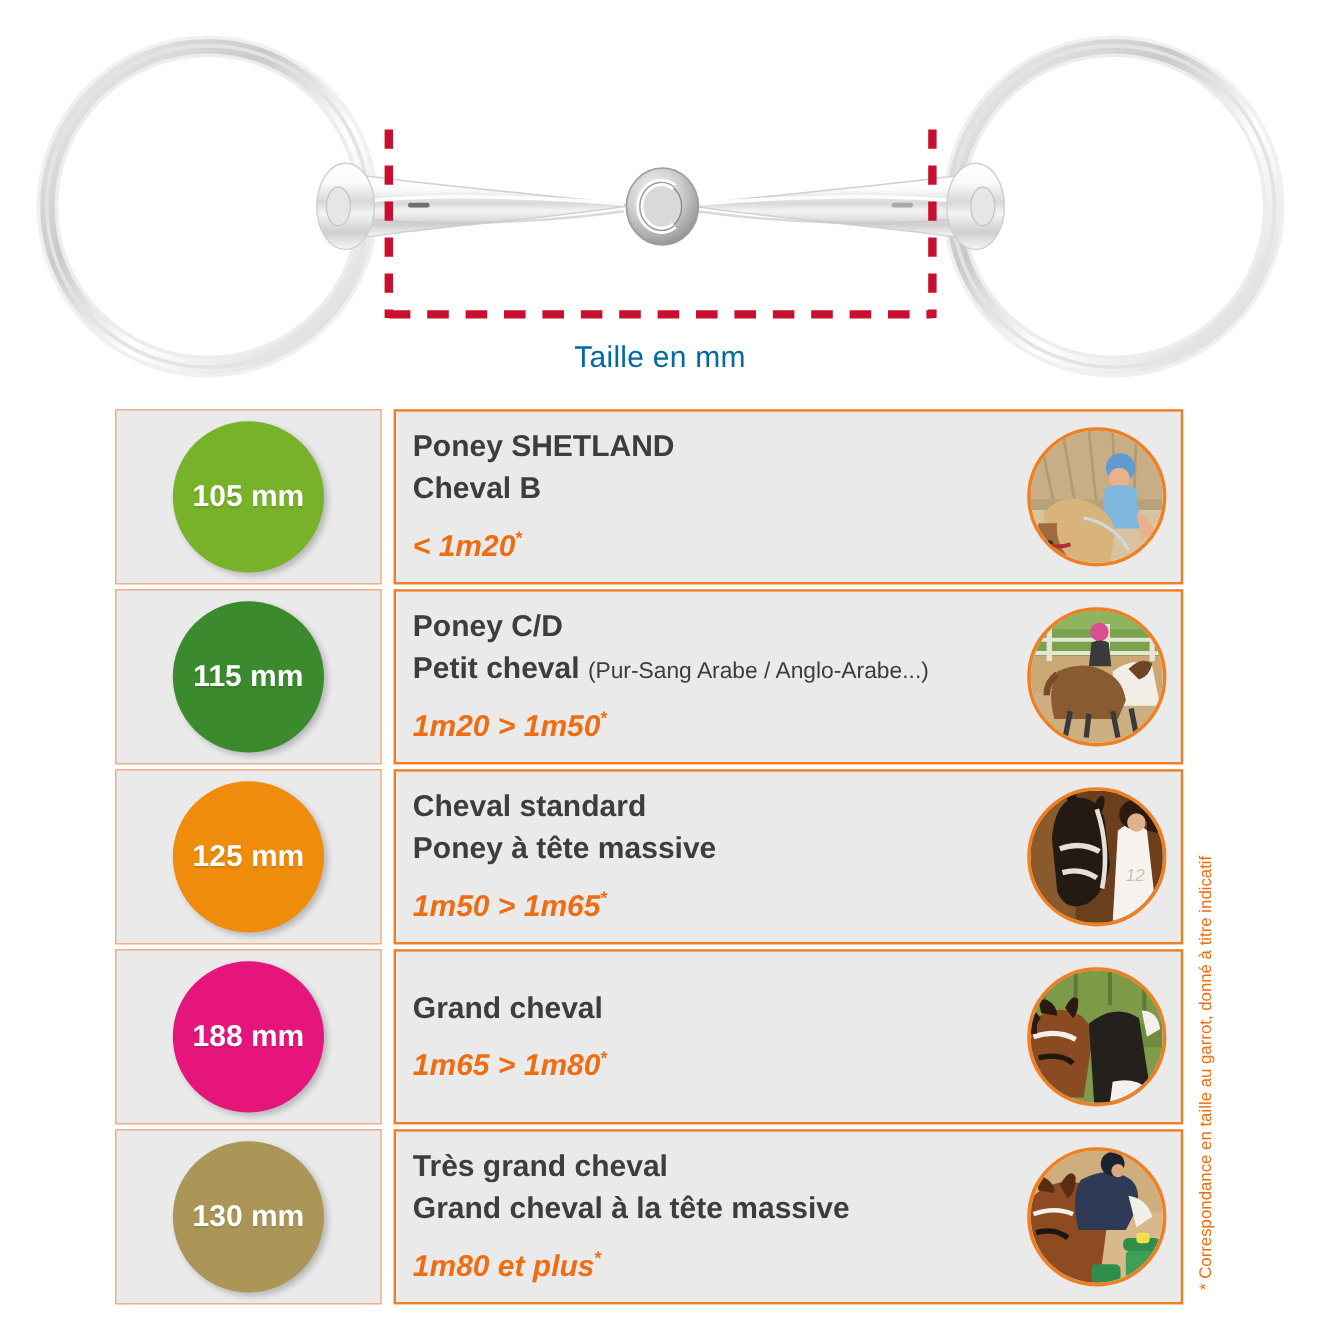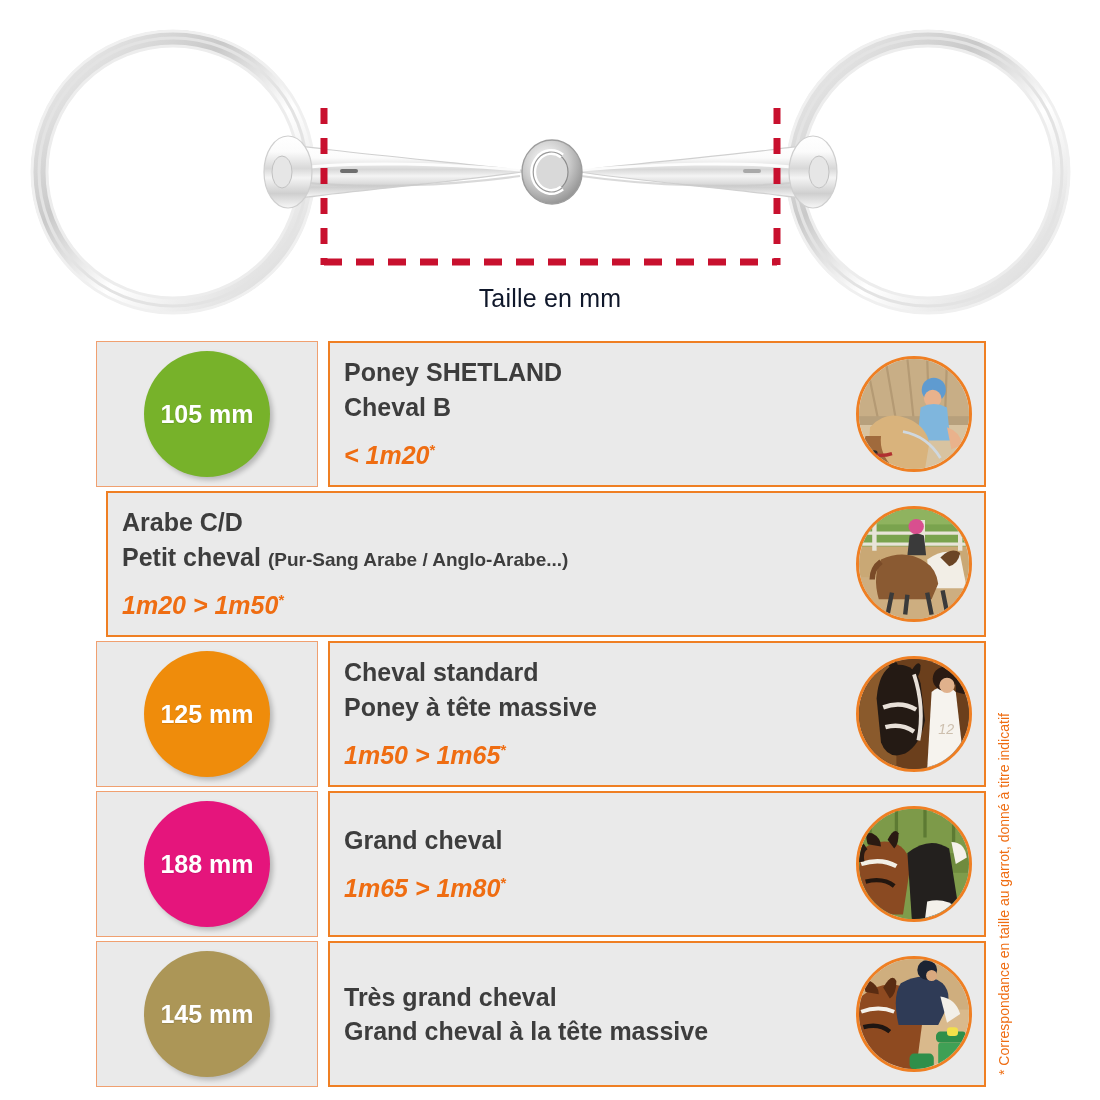--- a/index.html
+++ b/index.html
@@ -9,21 +9,21 @@
     font-family: "Liberation Sans", sans-serif;
     overflow: hidden;
   }
   #page { position: relative; width: 1100px; height: 1100px; }
 
   
   #diagram { position: absolute; left: 0; top: 0; width: 1100px; height: 330px; }
   #bit-svg { position: absolute; left: 0; top: 0; }
   #size-label {
     position: absolute; left: 0; top: 284px; width: 1100px;
-    text-align: center; font-size: 25px; color: #0f172a;
+    text-align: center; font-size: 25px; color: #0369a1;
     letter-spacing: .2px;
   }
 
   
   #table { position: absolute; left: 96px; top: 341px; width: 890px; }
   .row { display: flex; align-items: stretch; height: 146px; margin-bottom: 4px; }
   .row:last-child { margin-bottom: 0; }
 
   .cell-left {
     width: 222px; height: 100%;
@@ -44,21 +44,21 @@
     flex: 1; margin-left: 10px; height: 100%;
     background: #eaeaea; border: 2px solid #ef7f23;
     position: relative; display: flex; align-items: center;
     padding: 0 16px 0 14px;
   }
   .txt { width: 530px; }
   .line1, .line2 {
     font-size: 25px; font-weight: bold; color: #3d3d3d;
     line-height: 1.38; white-space: nowrap;
   }
-  .paren { font-size: 19px; font-weight: bold; }
+  .paren { font-size: 19px; font-weight: normal; }
   .line3 {
     font-size: 25px; font-weight: bold; font-style: italic;
     color: #ef6d12; line-height: 1.38; white-space: nowrap; margin-top: 14px;
   }
   .star { font-size: 15px; font-style: normal; vertical-align: super; color: #ef6d12; }
 
   .photo {
     position: absolute; right: 12px; top: 50%; transform: translateY(-50%);
     width: 116px; height: 116px; border-radius: 50%;
     border: 3px solid #ef7f23; overflow: hidden;
@@ -188,23 +188,26 @@
             <circle cx="14" cy="86" r="3" fill="#2b2b2b"></circle>
             <path d="M4 84 q14 6 26 2" stroke="#b03030" stroke-width="3" fill="none"></path>
             <path d="M40 66 q22 4 34 24" stroke="#cfd8e0" stroke-width="2.5" fill="none"></path>
             <path d="M80 62 q12 4 14 16 l-10 4 z" fill="#e9b28c"></path>
           </svg>
         </div>
       </div>
     </div>
 
     <div class="row">
-      <div class="cell-right">
-        <div class="txt">
-          <div class="line1">Arabe C/D</div>
+      <div class="cell-left">
+        <div class="bubble" style="background:#3c8a2e">115 mm</div>
+      </div>
+      <div class="cell-right">
+        <div class="txt">
+          <div class="line1">Poney C/D</div>
           <div class="line2"><span>Petit cheval</span> <span class="paren">(Pur-Sang Arabe / Anglo-Arabe...)</span></div>
           <div class="line3"><span>1m20 &gt; 1m50</span><span class="star">*</span></div>
         </div>
         <div class="photo">
           <svg viewBox="0 0 100 100" preserveAspectRatio="xMidYMid slice">
             <rect width="100" height="100" fill="#c9a875"></rect>
             <rect x="0" y="0" width="100" height="34" fill="#7aa34e"></rect>
             <rect x="0" y="0" width="100" height="14" fill="#8fb35f"></rect>
             <g stroke="#e8e4d8" stroke-width="3">
                 <path d="M0 22 H100 M0 32 H100"></path>
@@ -284,26 +287,27 @@
             <path d="M44 40 q20 -16 38 -4 l10 64 h-44 z" fill="#23201e"></path>
             <path d="M62 84 q16 -4 28 6 l2 10 h-32 z" fill="#f4f1ea"></path>
             <path d="M84 30 q12 0 14 14 l-10 6 z" fill="#f4f1ea"></path>
           </svg>
         </div>
       </div>
     </div>
 
     <div class="row">
       <div class="cell-left">
-        <div class="bubble" style="background:#ac9657">145 mm</div>
+        <div class="bubble" style="background:#ac9657">130 mm</div>
       </div>
       <div class="cell-right">
         <div class="txt">
           <div class="line1">Très grand cheval</div>
           <div class="line2"><span>Grand cheval à la tête massive</span><span class="paren"></span></div>
+          <div class="line3"><span>1m80 et plus</span><span class="star">*</span></div>
         </div>
         <div class="photo">
           <svg viewBox="0 0 100 100" preserveAspectRatio="xMidYMid slice">
             <rect width="100" height="100" fill="#d9b98c"></rect>
             <rect x="0" y="0" width="100" height="46" fill="#cfae7e"></rect>
             <path d="M2 34 q22 -18 44 -6 q14 8 12 26 l-6 46 h-52 q-6 -40 2 -66 z" fill="#8e4a20"></path>
             <path d="M6 30 q-4 -12 4 -10 q8 4 8 12 z" fill="#5a2c12"></path>
             <path d="M22 26 q8 -14 12 -6 q0 12 -6 16 z" fill="#5a2c12"></path>
             <path d="M2 48 q16 -6 30 0" stroke="#f4f1ea" stroke-width="3.5" fill="none"></path>
             <path d="M4 62 q14 -4 24 4" stroke="#1d1512" stroke-width="4" fill="none"></path>

